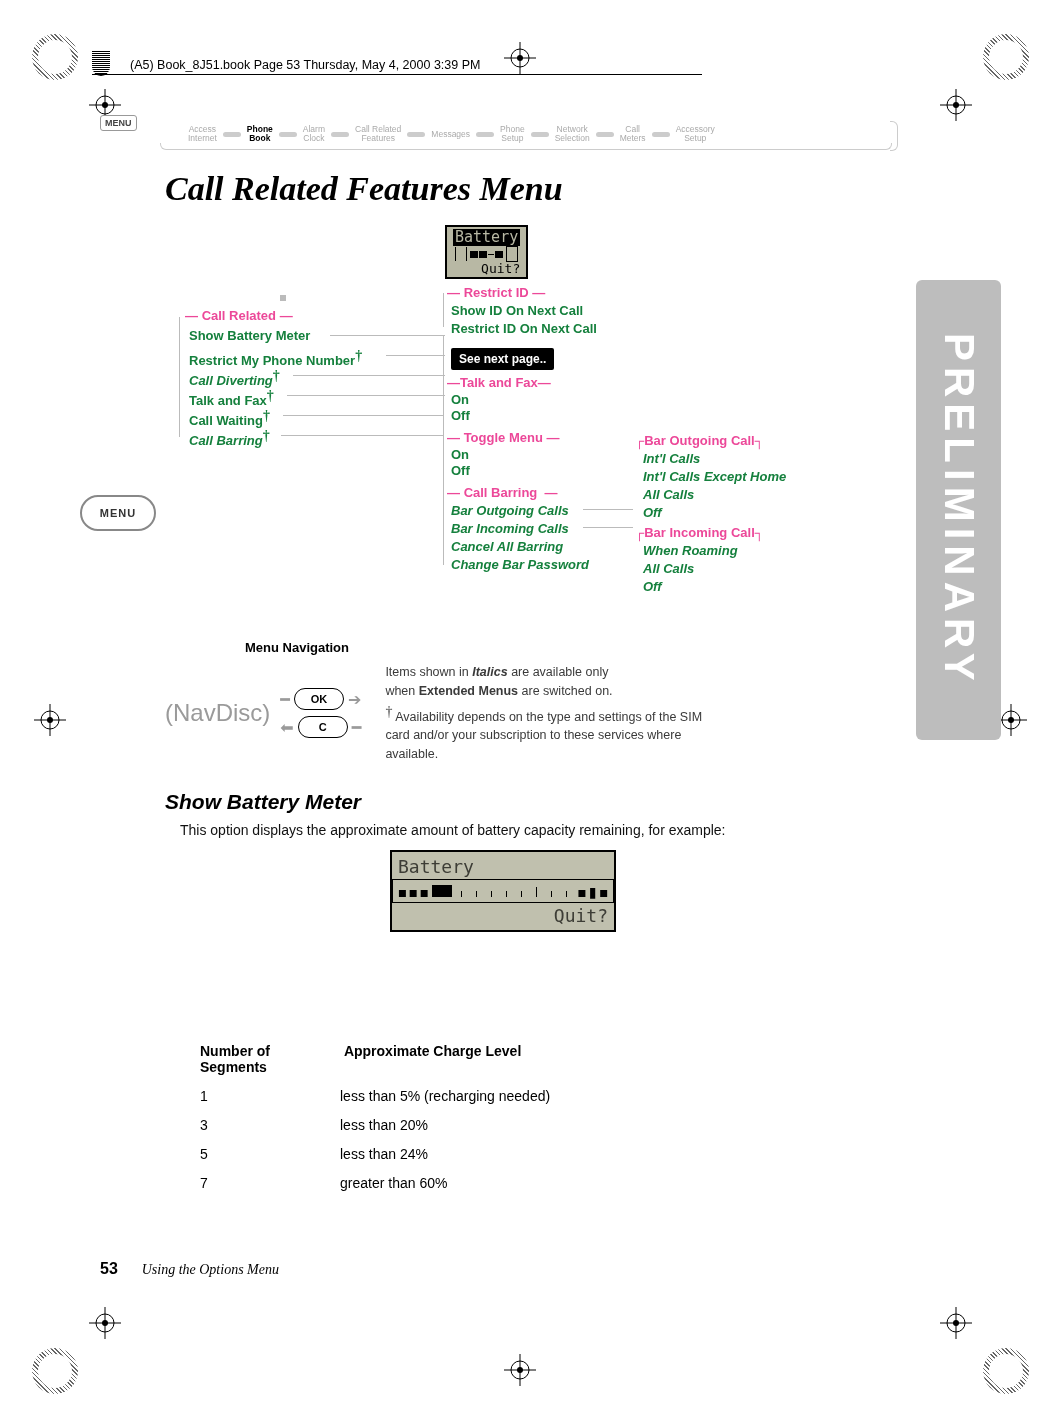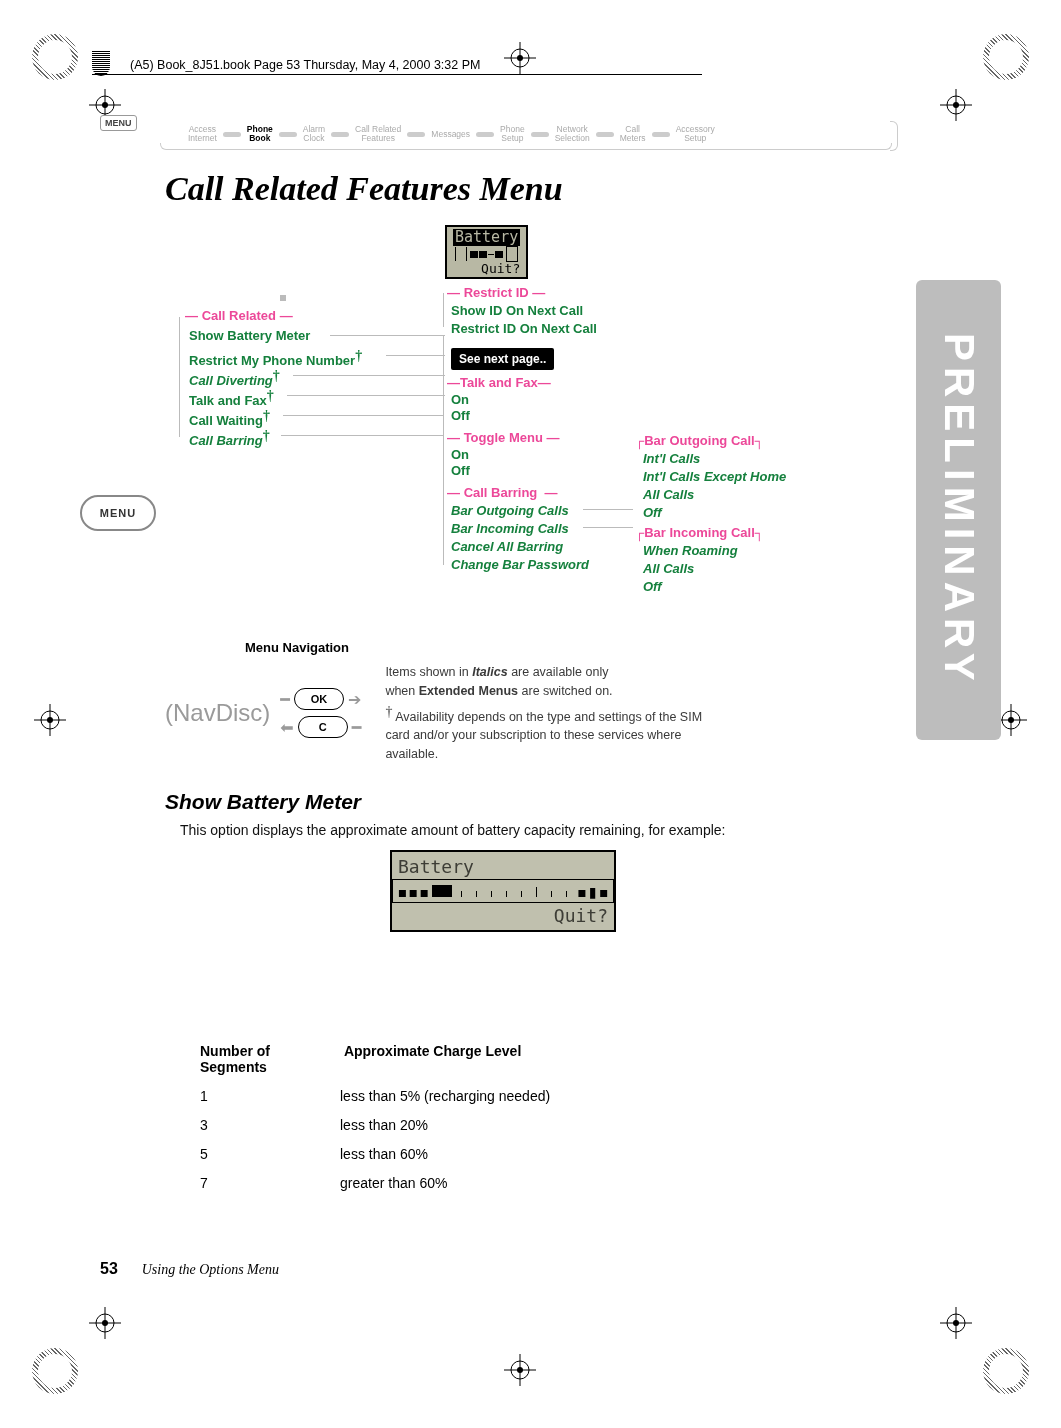--- a/index.html
+++ b/index.html
@@ -137,21 +137,21 @@
       <circle cx="20" cy="20" r="3" fill="#000"></circle>
     </svg>
   <svg class="printmark" style="right:30px;top:700px">
       <circle cx="20" cy="20" r="9" fill="none" stroke="#000"></circle>
       <line x1="20" y1="4" x2="20" y2="36" stroke="#000"></line>
       <line x1="4" y1="20" x2="36" y2="20" stroke="#000"></line>
       <circle cx="20" cy="20" r="3" fill="#000"></circle>
     </svg>
 
   <div class="header-hatch"></div>
-  <div class="header-bar">(A5) Book_8J51.book  Page 53  Thursday, May 4, 2000  3:32 PM</div>
+  <div class="header-bar">(A5) Book_8J51.book  Page 53  Thursday, May 4, 2000  3:39 PM</div>
   <div class="header-line"></div>
 
   <div class="menu-strip">
     <div class="tag">MENU</div>
     <div class="crumbs" id="crumbs">
         <div class="crumb">Access<br>Internet</div>
         <div class="sep"></div>
         <div class="crumb active">Phone<br>Book</div>
         <div class="sep"></div>
         <div class="crumb">Alarm<br>Clock</div>
@@ -300,21 +300,21 @@
   </div>
 
   <div class="table">
     <div class="row">
       <span class="c1 th">Number of Segments</span>
       <span class="c2 th">Approximate Charge Level</span>
     </div>
     <div id="tbody">
         <div class="row"><span class="c1">1</span><span class="c2">less than 5% (recharging needed)</span></div>
         <div class="row"><span class="c1">3</span><span class="c2">less than 20%</span></div>
-        <div class="row"><span class="c1">5</span><span class="c2">less than 60%</span></div>
+        <div class="row"><span class="c1">5</span><span class="c2">less than 24%</span></div>
         <div class="row"><span class="c1">7</span><span class="c2">greater than 60%</span></div>
       </div>
   </div>
 
   <div class="footer">
     <span class="pnum">53</span>
     <span class="ptxt">Using the Options Menu</span>
   </div>
 
 </div>

